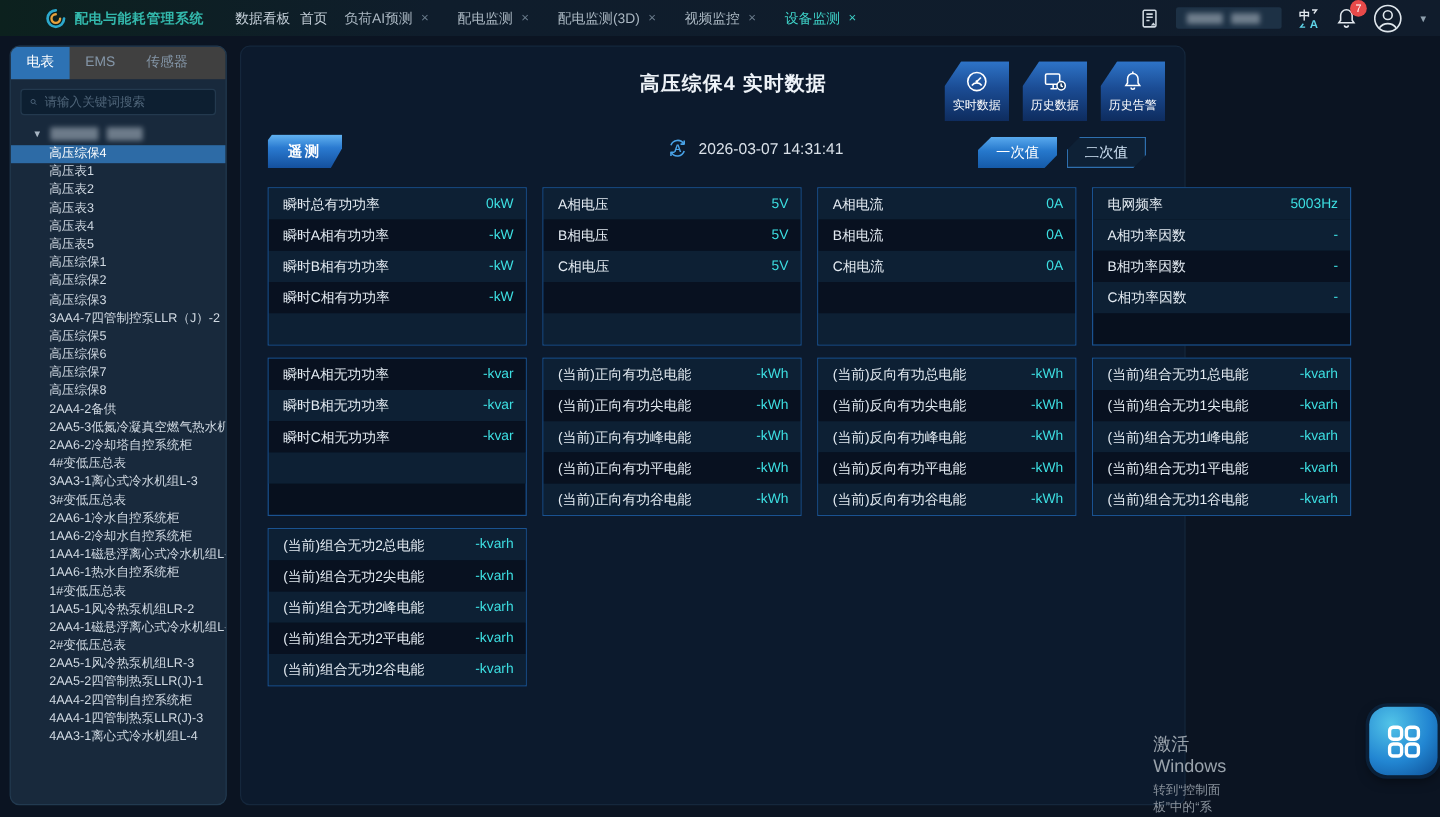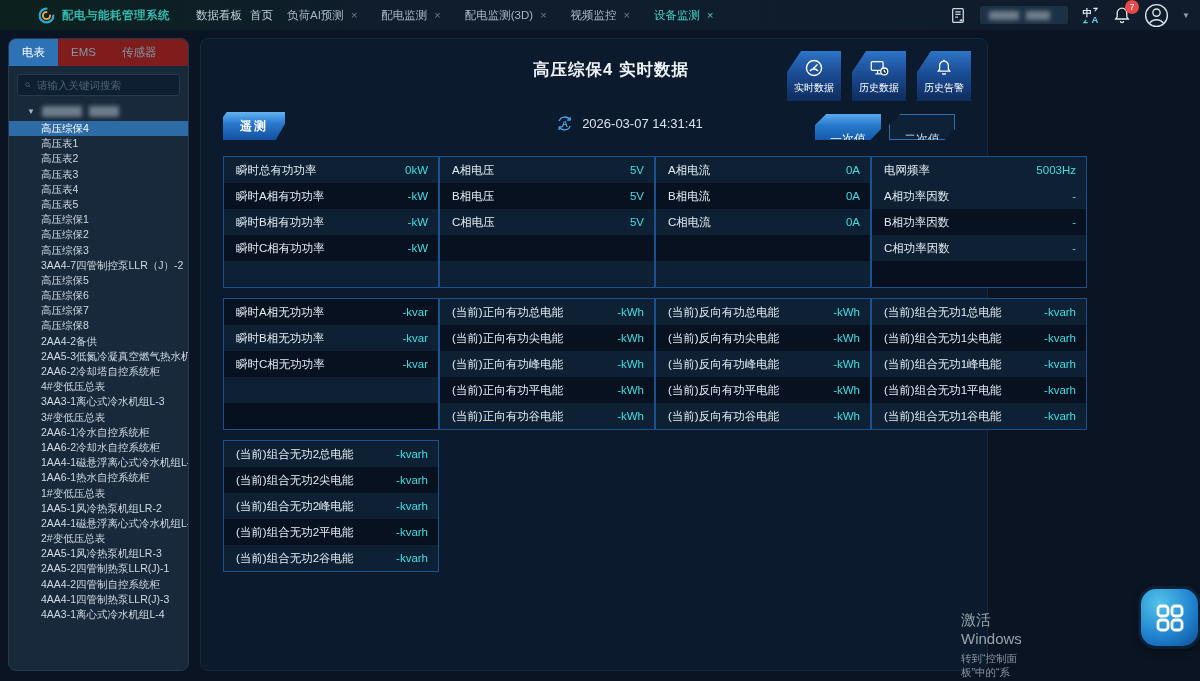--- a/index.html
+++ b/index.html
@@ -29,21 +29,21 @@
   .redact-chip { height:9px; border-radius:1px; background:#8a97a4; filter:blur(2px); opacity:.75; }
   .bell-wrap { position:relative; display:flex; }
   .badge { position:absolute; top:-6px; right:-8px; min-width:14px; height:14px; border-radius:7px;
     background:#e84a4a; color:#fff; font-size:9px; line-height:14px; text-align:center; padding:0 2px; }
   .tb-caret { color:#8fa0ae; font-size:8px; }
   
   .sidebar {
     position:absolute; left:8px; top:38px; width:181px; height:633px;
     background:#18293c; border:1px solid #223a50; border-radius:8px; overflow:hidden;
   }
-  .side-tabs { display:flex; height:27px; background:#7f1d1d; }
+  .side-tabs { display:flex; height:27px; background:#404040; }
   .side-tab { padding:0 13px; line-height:27px; font-size:11.5px; color:#8496a8; }
   .side-tab.active { background:#2d72b4; color:#fff; }
   .side-search { margin:8px 8px 7px; height:22px; background:#0d1f31; border:1px solid #23394e; border-radius:3px;
     display:flex; align-items:center; gap:6px; padding:0 7px; }
   .side-search input { flex:1; background:transparent; border:none; outline:none; color:#cfd8e0; font-size:10.5px;
     font-family:"Liberation Sans","DejaVu Sans",sans-serif; }
   .side-search input::placeholder { color:#4e6478; }
   .tree-root { display:flex; align-items:center; gap:7px; padding:3px 0 4px 18px; }
   .tree-caret { color:#a8b6c4; font-size:8px; }
   .side-list { width:100%; }
@@ -63,27 +63,27 @@
   .action-label { font-size:10px; white-space:nowrap; }
   .telemetry-tab { position:absolute; left:22px; top:73px; width:62px; height:28px;
     background:linear-gradient(180deg,#63b4f2 0%,#2a7ad0 40%,#14509e 100%);
     clip-path:polygon(6% 0,100% 0,100% 42%,85% 100%,0 100%,0 18%);
     color:#fff; font-size:12px; font-weight:bold; display:flex; align-items:center; justify-content:center;
     letter-spacing:2px; cursor:pointer; }
   .time-row { position:absolute; left:428px; top:75px; transform:translateX(-50%);
     display:flex; align-items:center; gap:8px; }
   .time-text { font-size:13px; color:#dae1e9; white-space:nowrap; }
   .mode-btns { position:absolute; right:32px; top:75px; display:flex; gap:8px; }
-  .mode-btn { height:26px; line-height:26px; padding:12px 15px; font-size:12px; color:#cfe2f4; cursor:pointer;
+  .mode-btn { height:26px; line-height:26px; padding:0 15px; font-size:12px; color:#cfe2f4; cursor:pointer;
     background:#0e2136; box-shadow:inset 0 0 0 1px #2e6fae;
     clip-path:polygon(17% 0,100% 0,100% 58%,84% 100%,0 100%,0 42%); }
   .mode-btn.active { background:linear-gradient(180deg,#59aaee 0%,#2678cc 45%,#155aa8 100%);
     color:#fff; box-shadow:none; }
   .tables { position:absolute; left:22px; top:117px; display:flex; flex-direction:column; gap:10px; }
-  .table-group { display:flex; }
+  .table-group { display:flex; gap:13px; }
   .data-table { width:216px; border:1px solid #1a5290; background:#07101e; }
   .trow { height:26px; display:flex; align-items:center; justify-content:space-between; padding:0 10px 0 12px; }
   .trow.odd { background:#0d2034; }
   .trow.even { background:#081120; }
   .tlabel { font-size:11.5px; color:#e4ebf2; white-space:nowrap; }
   .tvalue { font-size:11.5px; color:#3ddfe2; white-space:nowrap; }
   
   .watermark { position:absolute; left:760px; top:572px; pointer-events:none; }
   .wm1 { font-size:15px; color:#9aa3ac; }
   .wm2 { font-size:10.5px; color:#8b949e; margin-top:5px; }

